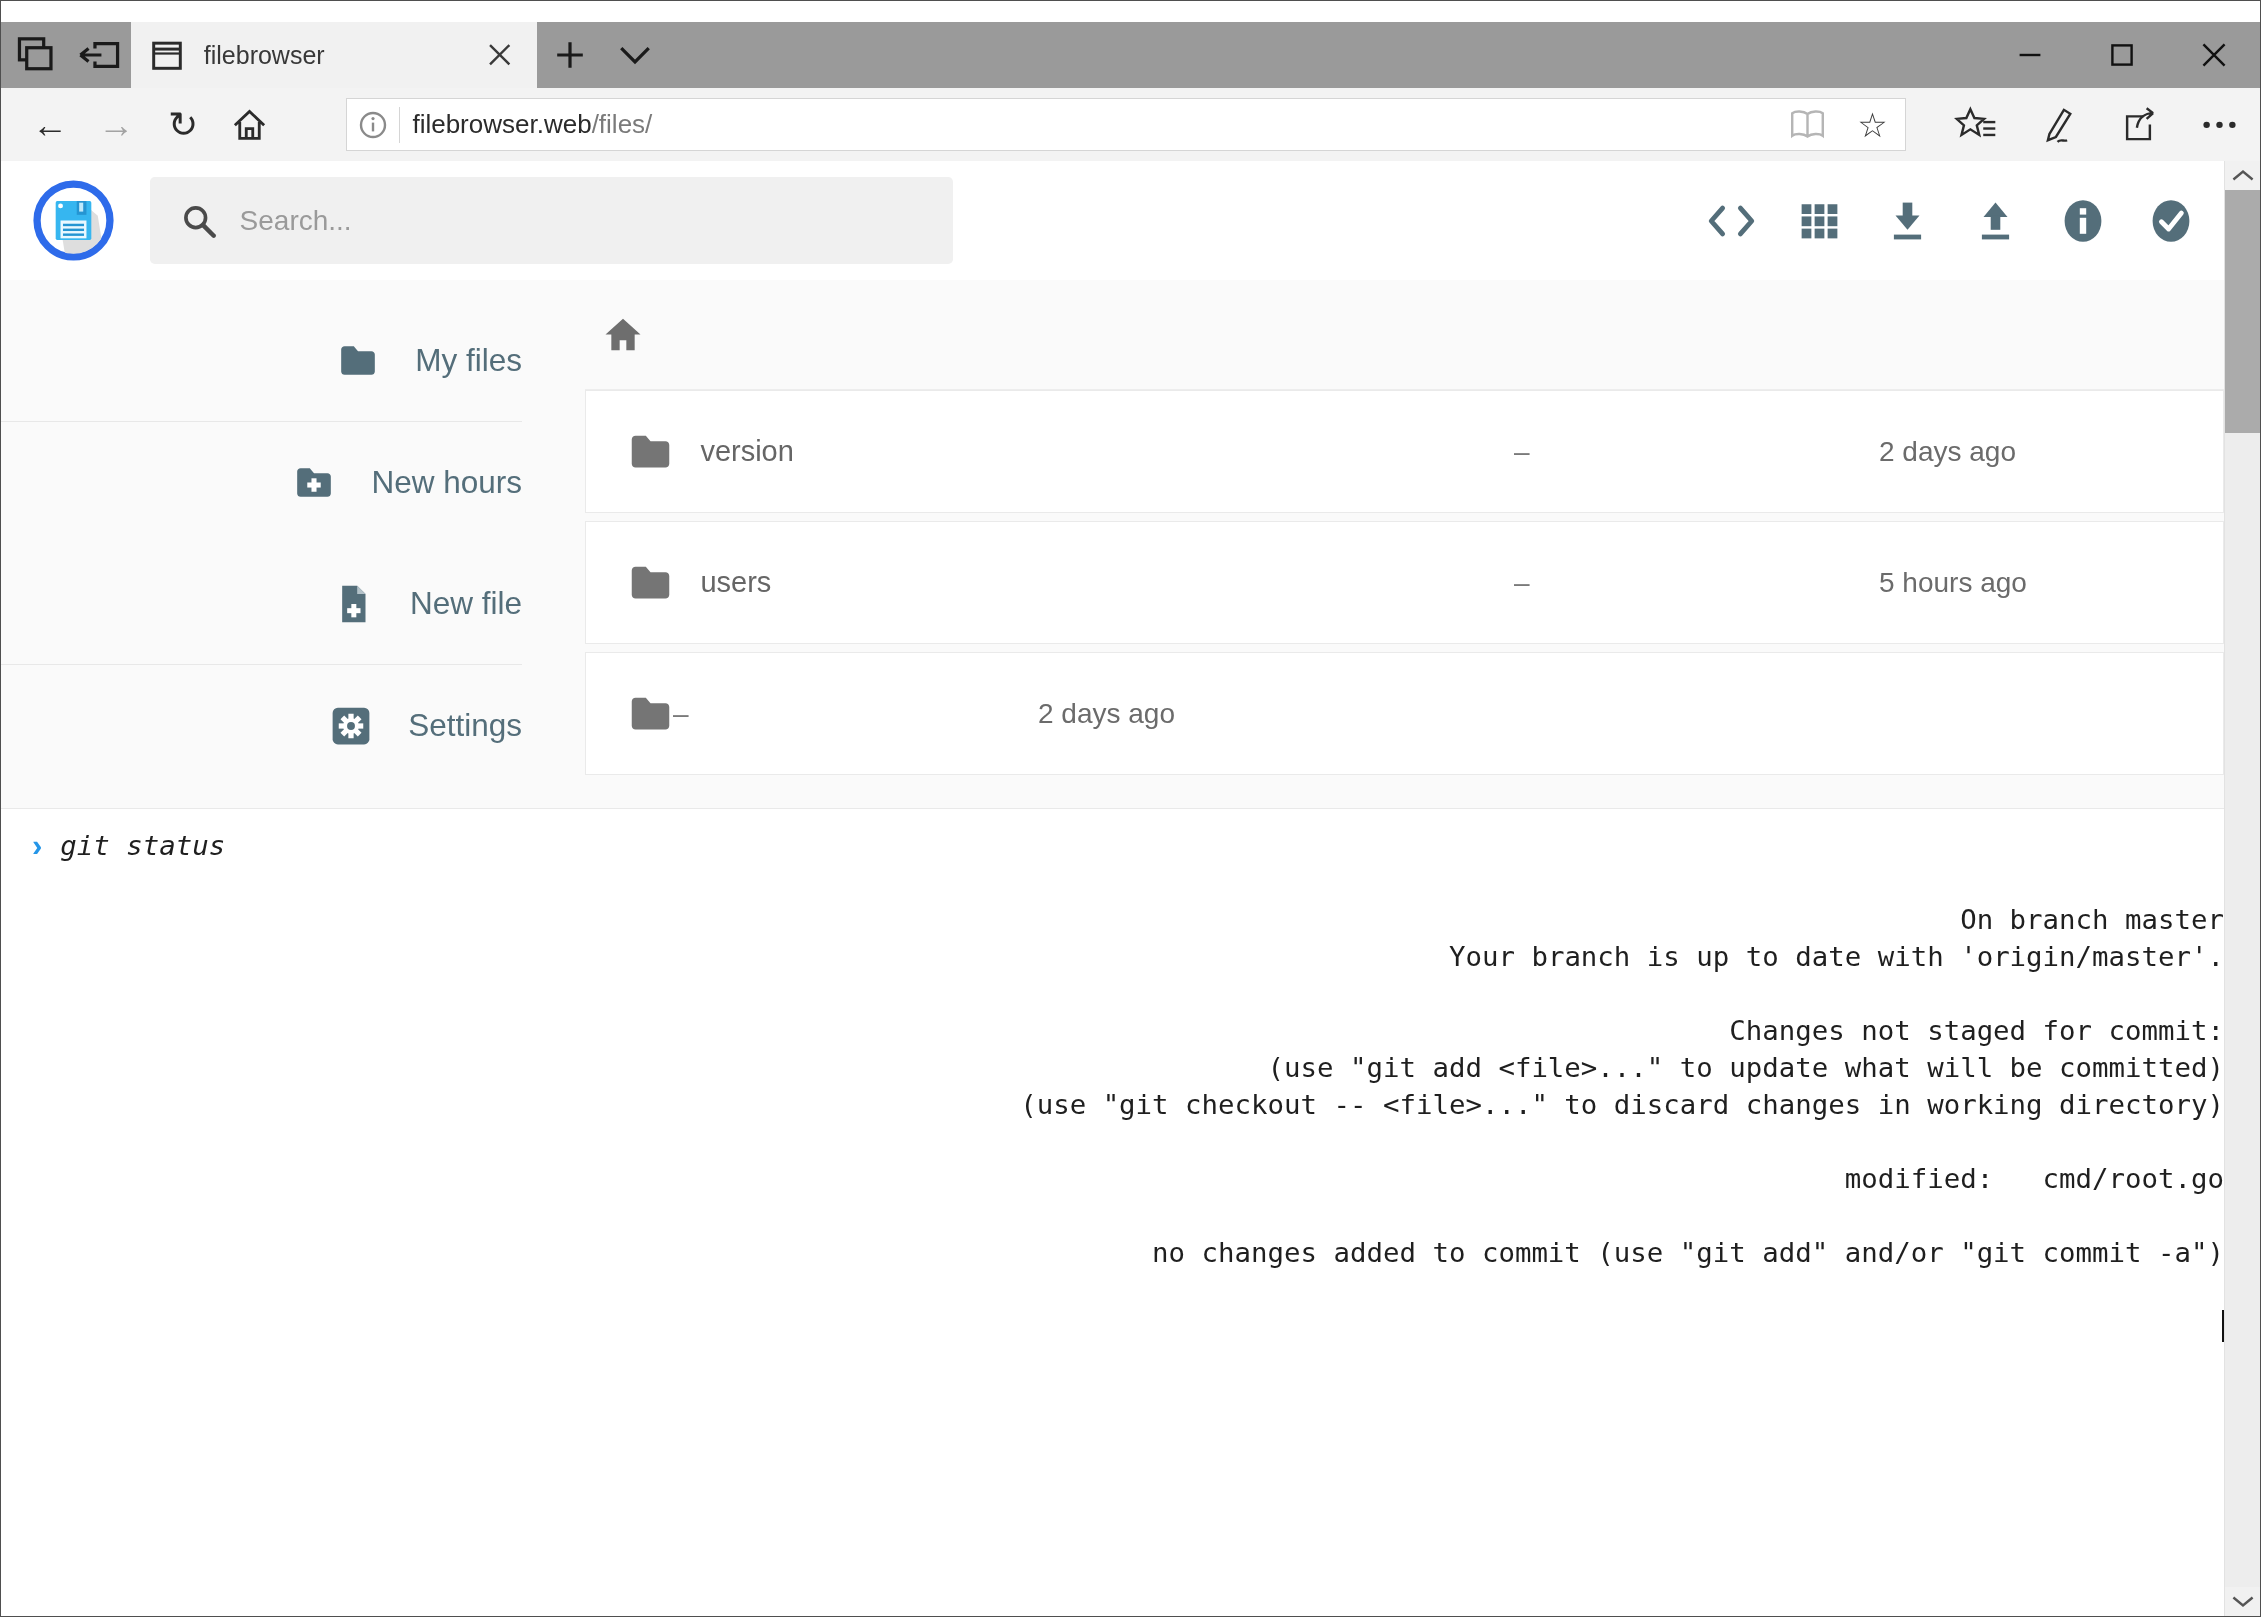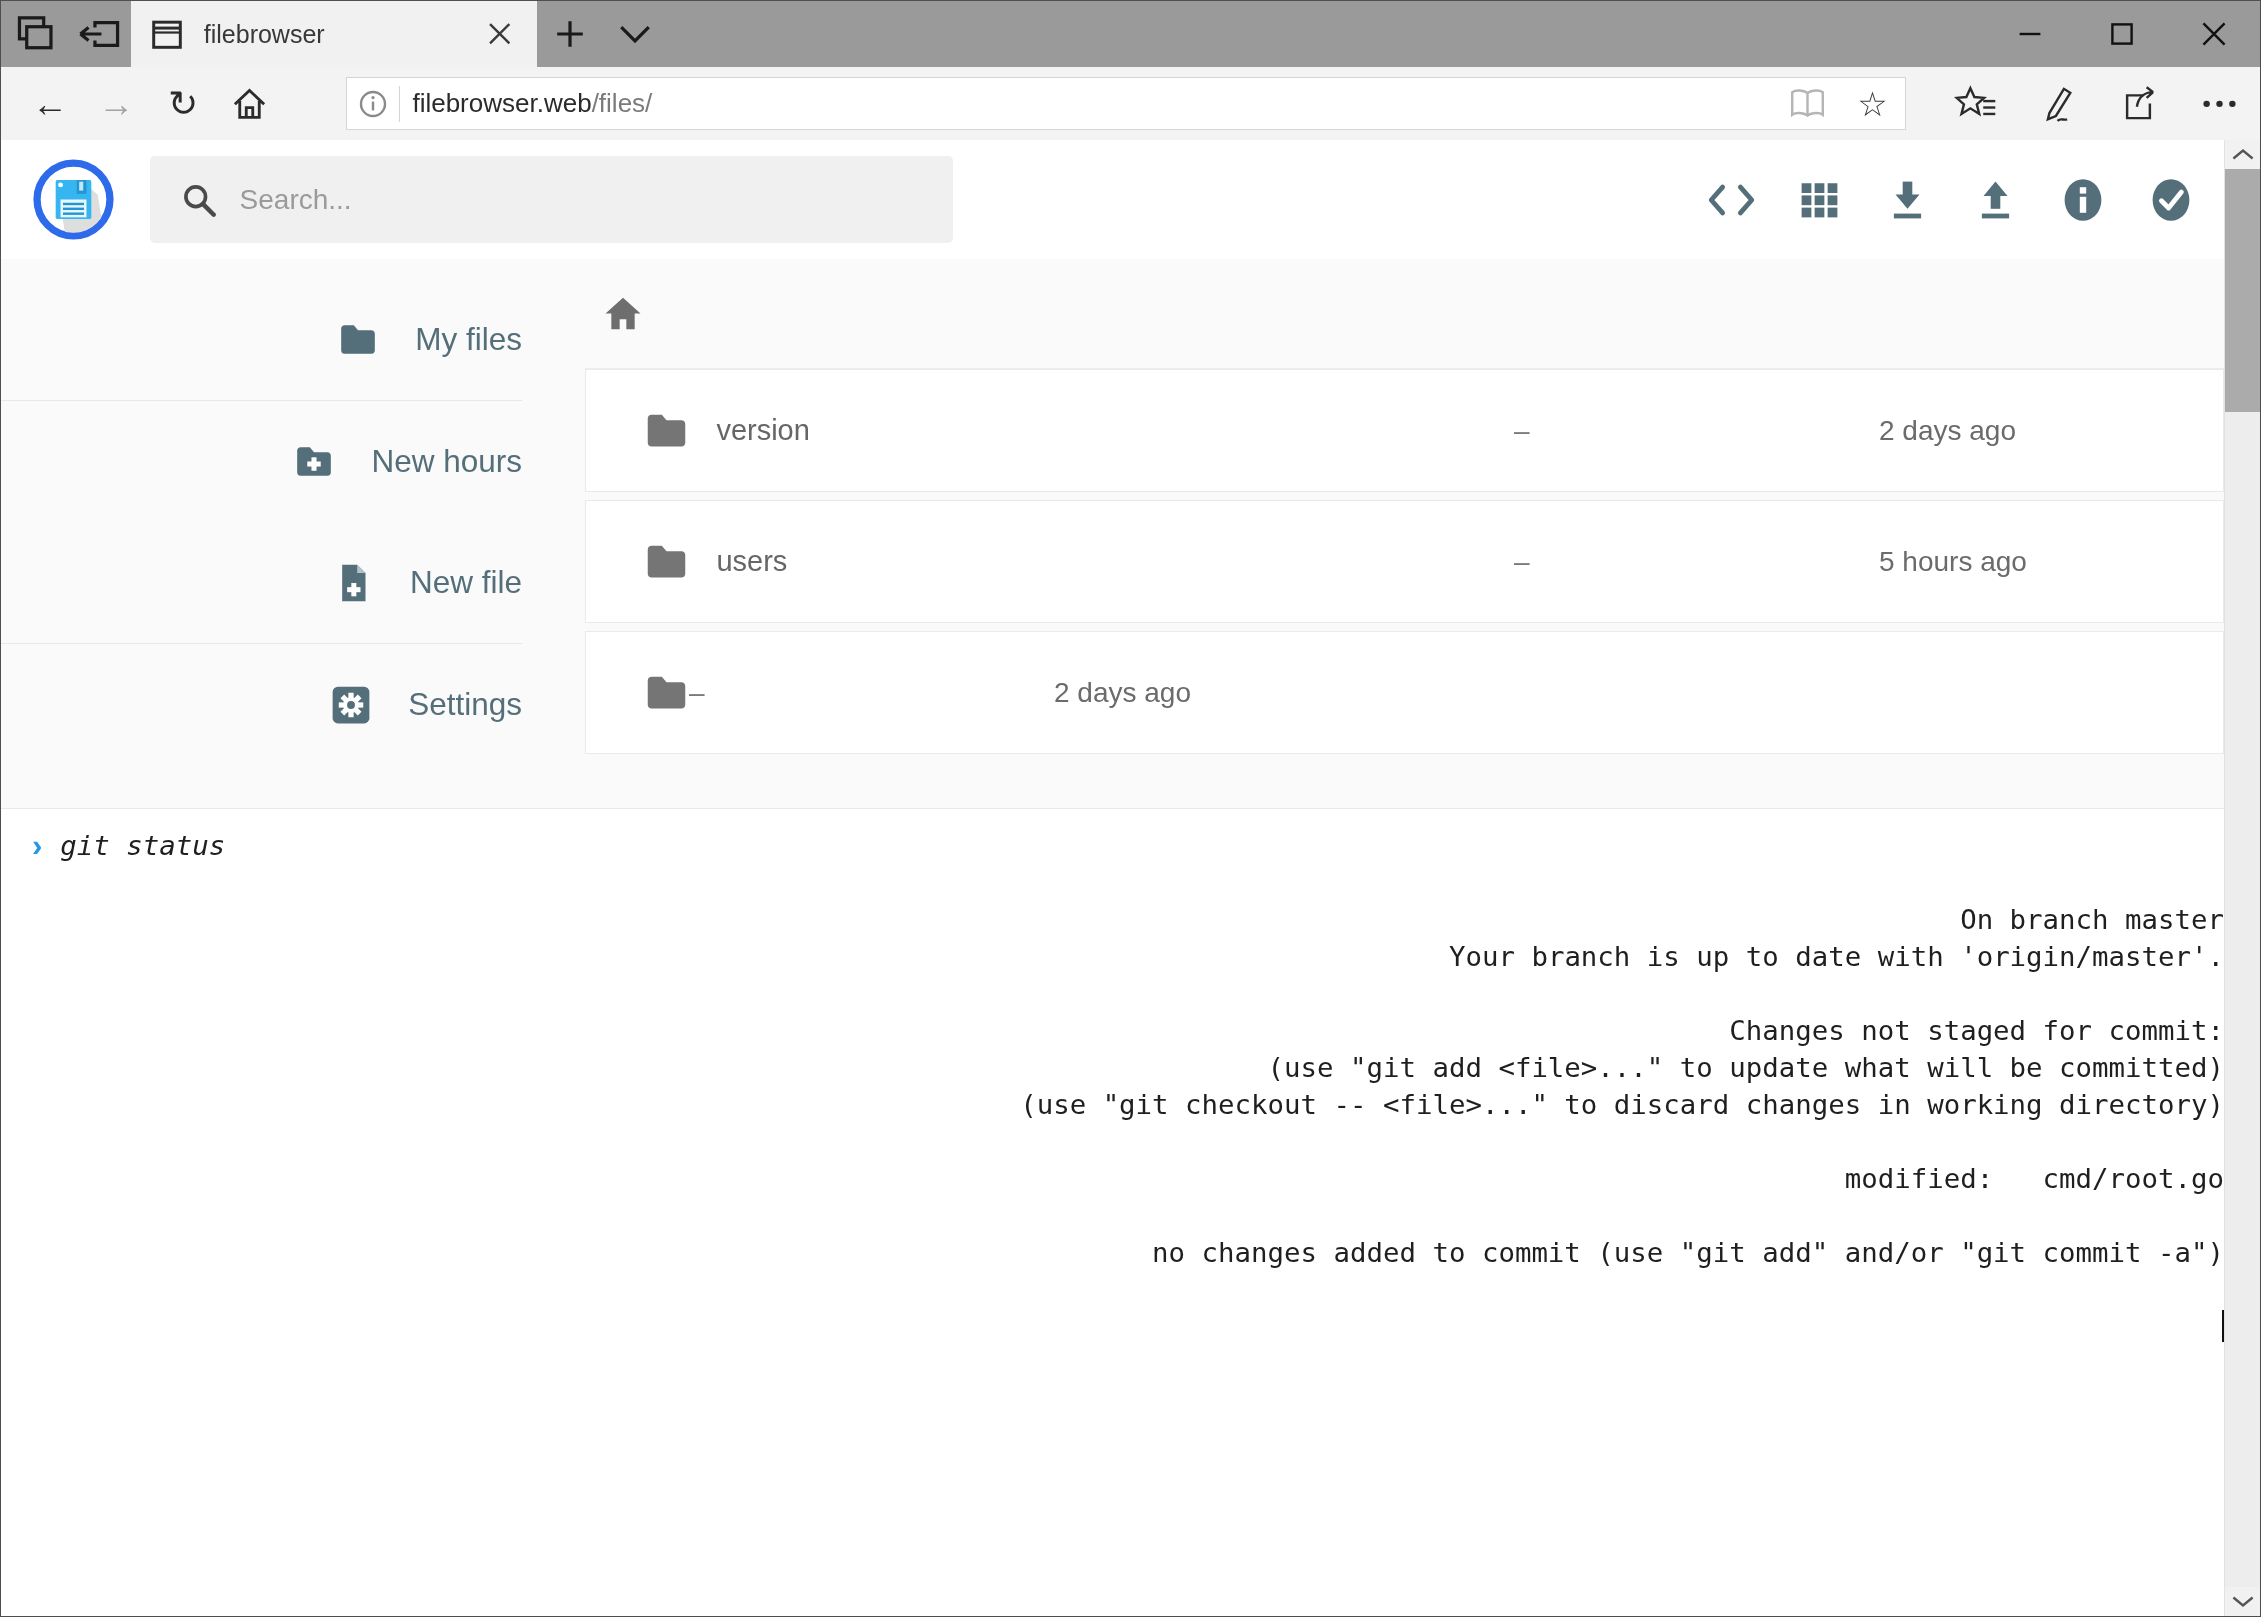--- a/index.html
+++ b/index.html
@@ -1,20 +1,20 @@
 <!DOCTYPE html>
 <html style="font-size:13px"><head>
 <meta charset="utf-8">
 <style>
   * { margin:0; padding:0; box-sizing:border-box; }
   html,body { width:2261px; height:1617px; background:#fff; font-family:"Liberation Sans", sans-serif; }
   .window { position:relative; width:2261px; height:1617px; border:1.6px solid #4f4f4f; background:#fff; overflow:hidden; display:flex; flex-direction:column; }
 
   
-  .tabbar { height:66px; background:#9a9a9a; display:flex; align-items:stretch; flex:0 0 auto; }
+  .tabbar { height:66px; background:#9a9a9a; display:flex; align-items:stretch; flex:0 0 auto;margin-top:21px; }
   .tab-tool { width:65px; display:flex; align-items:center; justify-content:center; }
   .tab { width:406px; background:#f1f1f1; display:flex; align-items:center; padding:0 14.5px 0 19.4px; }
   .tab-title { font-size:25px; color:#383838; margin-left:19.4px; flex:1; white-space:nowrap; overflow:hidden; }
   .tab-close { width:45px; height:45px; display:flex; align-items:center; justify-content:center; }
   .newtab-btn, .tablist-btn { width:65px; display:flex; align-items:center; justify-content:center; }
   .tabbar-spacer { flex:1; }
   .win-btn { width:92px; display:flex; align-items:center; justify-content:center; }
 
   
   .toolbar { height:73px; background:#f3f3f3; display:flex; align-items:center; padding-left:16px; flex:0 0 auto; }
@@ -52,21 +52,21 @@
   .main { flex:1; padding:0 36px 0 63px; }
   .crumbs { height:109px; display:flex; align-items:center; }
   .crumbs svg { margin-left:18px; }
   .main-div { border-top:1.6px solid #ededed; }
   .cols { height:111px; display:flex; align-items:center; padding-left:29px; }
   .col-name { width:828px; display:flex; align-items:center; font-size:27.4px; font-weight:700; color:#4a4a4a; }
   .sort-arrow { font-size:31px; color:#555; font-weight:400; margin-left:21px; }
   .col-size, .col-mod { font-size:27px; color:#7a7a7a; }
   .col-size { width:365px; }
   .col-mod { width:386px; }
-  .row { height:123px; background:#fff; border:0.8px solid #eaeaea; display:flex; align-items:center; padding-left:58px; margin-bottom:8px; cursor:pointer; }
+  .row { height:123px; background:#fff; border:0.8px solid #eaeaea; display:flex; align-items:center; padding-left:42px; margin-bottom:8px; cursor:pointer; }
   .row .ficon { width:45px; flex:0 0 auto; }
   .row .fname { flex:1; margin-left:27.4px; font-size:29px; color:#666; }
   .row .fsize { width:365px; font-size:28px; color:#7a7a7a; }
   .row .fmod { width:344px; font-size:28px; color:#6b6b6b; }
 
   
   .terminal { position:absolute; left:0; right:36px; bottom:0; height:808px; background:#fff; border-top:0.8px solid #e9e9e9; z-index:10; padding:18px 0 0 31px; font-family:"DejaVu Sans Mono", monospace; font-size:27.4px; color:#1f1f1f; }
   .tline { height:37px; line-height:37px; white-space:pre;text-align:right; }
   .tprompt-line { height:37px; line-height:37px; white-space:pre; display:flex; align-items:center; }
   .tprompt { color:#2596e8; font-weight:bold; font-family:"Liberation Sans", sans-serif; font-size:31px; margin-right:18px; }

